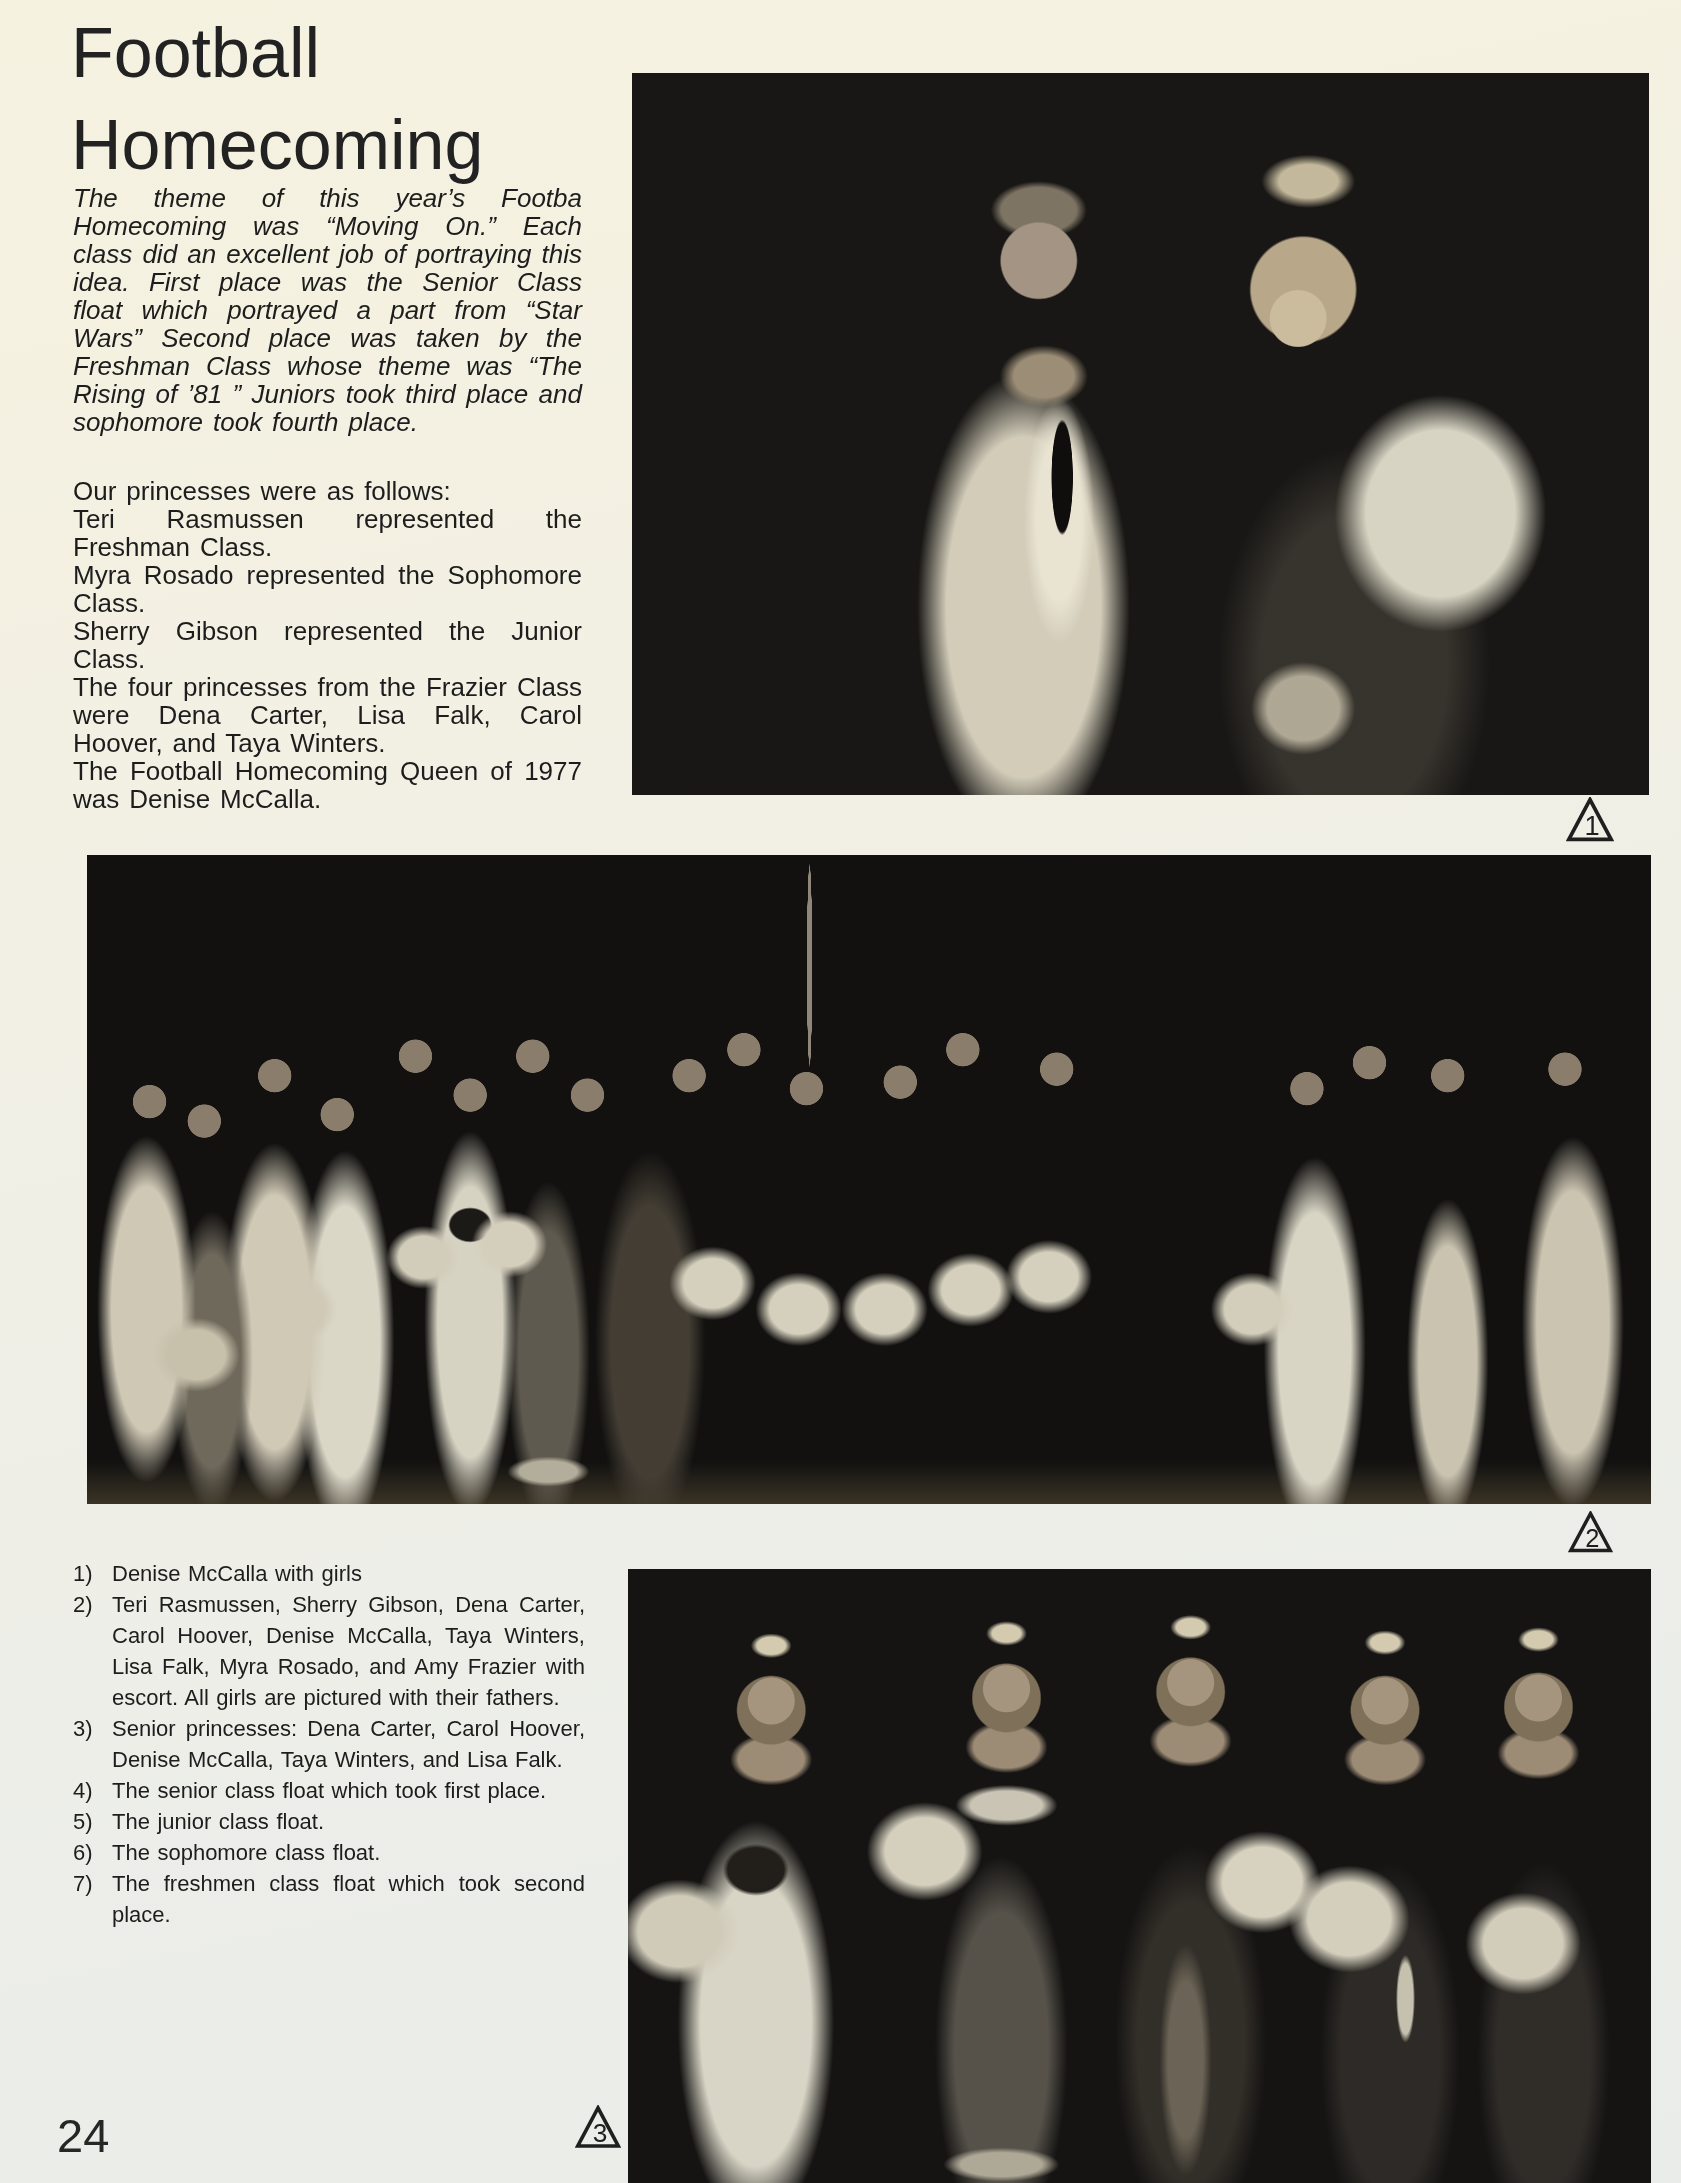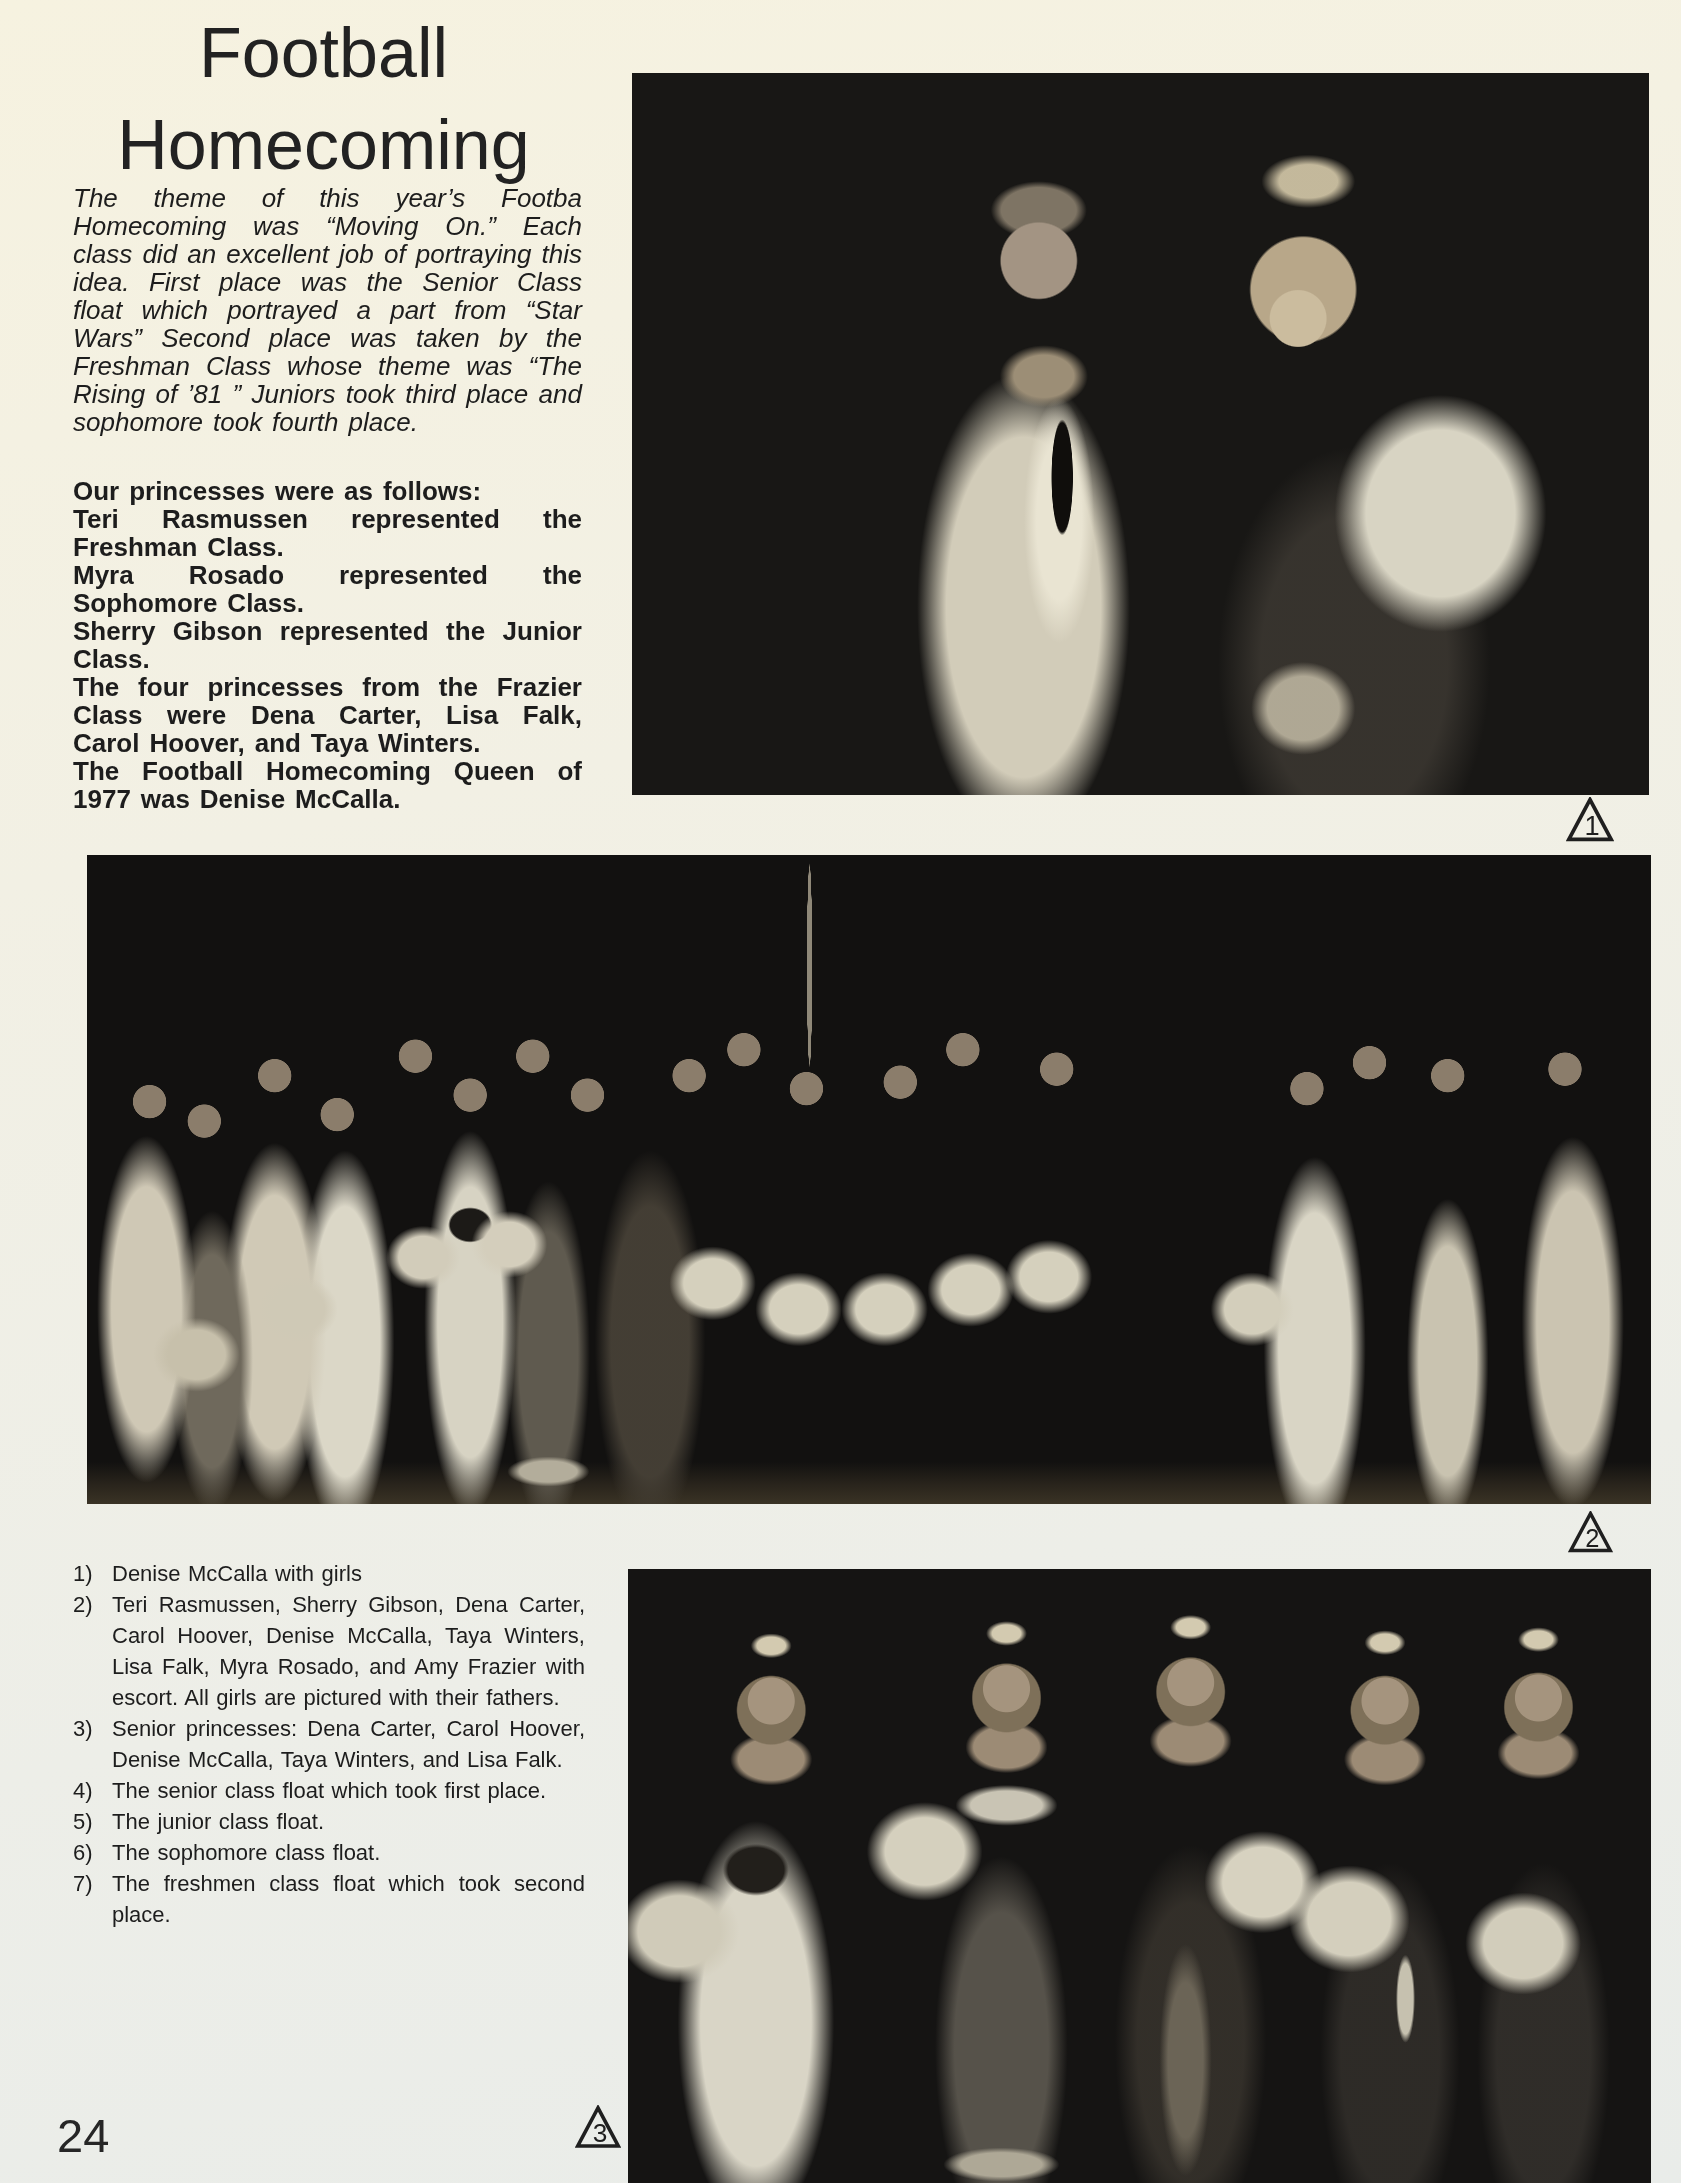--- a/index.html
+++ b/index.html
@@ -11,21 +11,21 @@
     background: linear-gradient(168deg, #f6f2e0 0%, #f2f0e4 35%, #edeee8 70%, #e9ece9 100%);
     font-family: "Liberation Sans", sans-serif;
     color: #1d1d1d;
   }
 
   
   .title {
     position: absolute;
     left: 71px; top: 6.8px;
     width: 505px;
-    text-align: center;
+    text-align: left;
     font-size: 70px;
     line-height: 92px;
     font-weight: 400;
     letter-spacing: 0px;
     color: #222;
   }
 
   
   .intro {
     position: absolute;
@@ -42,21 +42,20 @@
     position: absolute;
     left: 73px; top: 477px;
     width: 509px;
   }
   .princess p {
     margin: 0;
     font-size: 26px;
     line-height: 28px;
     word-spacing: 2.7px;
     text-align: justify;
-    font-weight: bold;
   }
 
   
   .photo { position: absolute; }
 
   #photo1 {
     left: 632px; top: 73px; width: 1017px; height: 722px;
     background-color: #181715;
     background-image:
       radial-gradient(ellipse 65px 37px at 66.5% 15%, rgba(214,202,170,.90) 0 45%, rgba(214,202,170,0) 72%),

